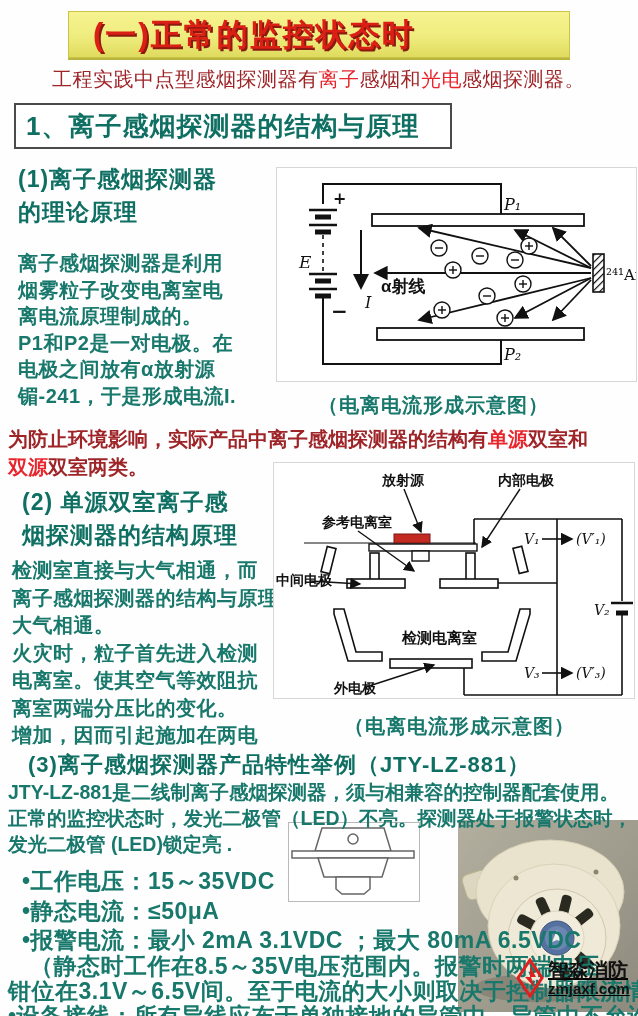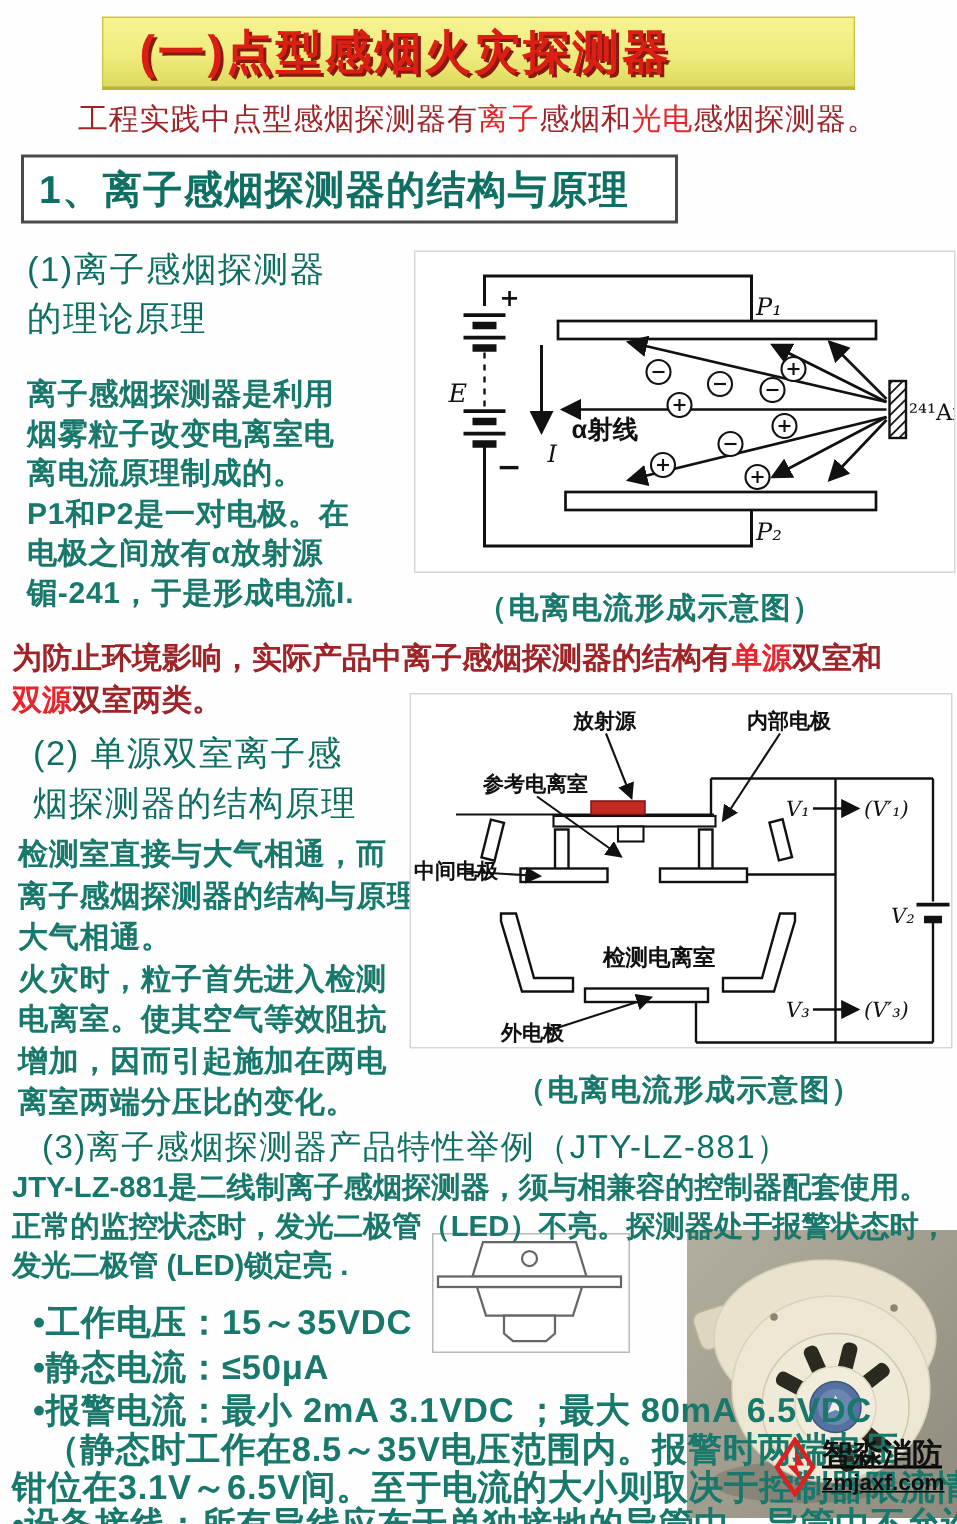--- a/index.html
+++ b/index.html
@@ -16,40 +16,40 @@
   #banner{left:68px;top:11px;width:502px;height:47px;
     background:linear-gradient(180deg,#f6f391 0%,#efec7e 55%,#dfdb5e 100%);
     border:1px solid #c9c348;box-shadow:0 2px 0 #b9b43e;
     display:flex;align-items:center;padding-left:24px;box-sizing:border-box;}
   #banner .t{font-size:31px;font-weight:bold;color:#dc1f14;letter-spacing:2px;
     text-shadow:2px 2px 0 #8a1a10;}
   #intro{left:52px;top:66px;font-size:20px;font-weight:normal;letter-spacing:.5px;}
   #hdr1{left:14px;top:103px;width:438px;height:46px;background:#fff;border:2px solid #4a4a4a;
     display:flex;align-items:center;padding-left:10px;box-sizing:border-box;}
   #hdr1 .t{font-size:26px;font-weight:bold;letter-spacing:1px;}
-  .h2line{font-size:23px;font-weight:normal;letter-spacing:1px;line-height:33px;}
+  .h2line{font-size:23px;font-weight:bold;letter-spacing:1px;line-height:33px;}
   .bodyline{font-size:20px;font-weight:bold;letter-spacing:.5px;}
   .figbox{background:#fff;border:1px solid #d7d7d7;}
   .caption{font-size:20px;font-weight:bold;letter-spacing:1px;}
   .spec{font-size:23px;font-weight:bold;letter-spacing:.5px;}
   svg text{font-family:"DejaVu Serif","Liberation Serif",serif;}
   svg text.cjk{font-family:"Liberation Sans","DejaVu Sans",sans-serif;font-weight:bold;}
   #wm{left:516px;top:958px;display:flex;align-items:center;gap:4px;z-index:9;}
   #wm .col{display:flex;flex-direction:column;line-height:1.05;text-decoration:underline;}
   #wm .n{font-size:20px;font-weight:bold;color:#111;}
   #wm .u{font-size:15px;font-weight:bold;color:#111;}
   .z2{z-index:2}.z3{z-index:3}.z6{z-index:6}
 </style>
 </head>
 <body>
 
 <div id="page">
 
   <div id="banner" class="abs">
-    <span class="t">(一)点型感烟火灾探测器</span>
+    <span class="t">(一)正常的监控状态时</span>
   </div>
 
   <div id="intro" class="abs nowrap">
     <span class="maroon">工程实践中点型感烟探测器有</span><span class="hl">离子</span><span class="maroon">感烟和</span><span class="hl">光电</span><span class="maroon">感烟探测器。</span>
   </div>
 
   <div id="hdr1" class="abs">
     <span class="t tealdark">1、离子感烟探测器的结构与原理</span>
   </div>
 
@@ -180,22 +180,22 @@
     <div class="h2line tealdark">(2) 单源双室离子感</div>
     <div class="h2line tealdark">烟探测器的结构原理</div>
   </div>
 
   <div class="abs nowrap" style="left:12px;top:557px;line-height:27.5px;">
     <div class="bodyline teal">检测室直接与大气相通，而</div>
     <div class="bodyline teal">离子感烟探测器的结构与原理</div>
     <div class="bodyline teal">大气相通。</div>
     <div class="bodyline teal">火灾时，粒子首先进入检测</div>
     <div class="bodyline teal">电离室。使其空气等效阻抗</div>
+    <div class="bodyline teal">离室两端分压比的变化。</div>
     <div class="bodyline teal">增加，因而引起施加在两电</div>
-    <div class="bodyline teal">离室两端分压比的变化。</div>
   </div>
 
   <div class="abs figbox" style="left:273px;top:462px;width:360px;height:235px;">
     <svg width="360" height="235" viewBox="0 0 360 235">
       <defs>
         <marker id="arr2" markerWidth="9" markerHeight="8" refX="7" refY="4" orient="auto">
           <path d="M0,0 L8,4 L0,8 z" fill="#111"></path>
         </marker>
       </defs>
 

